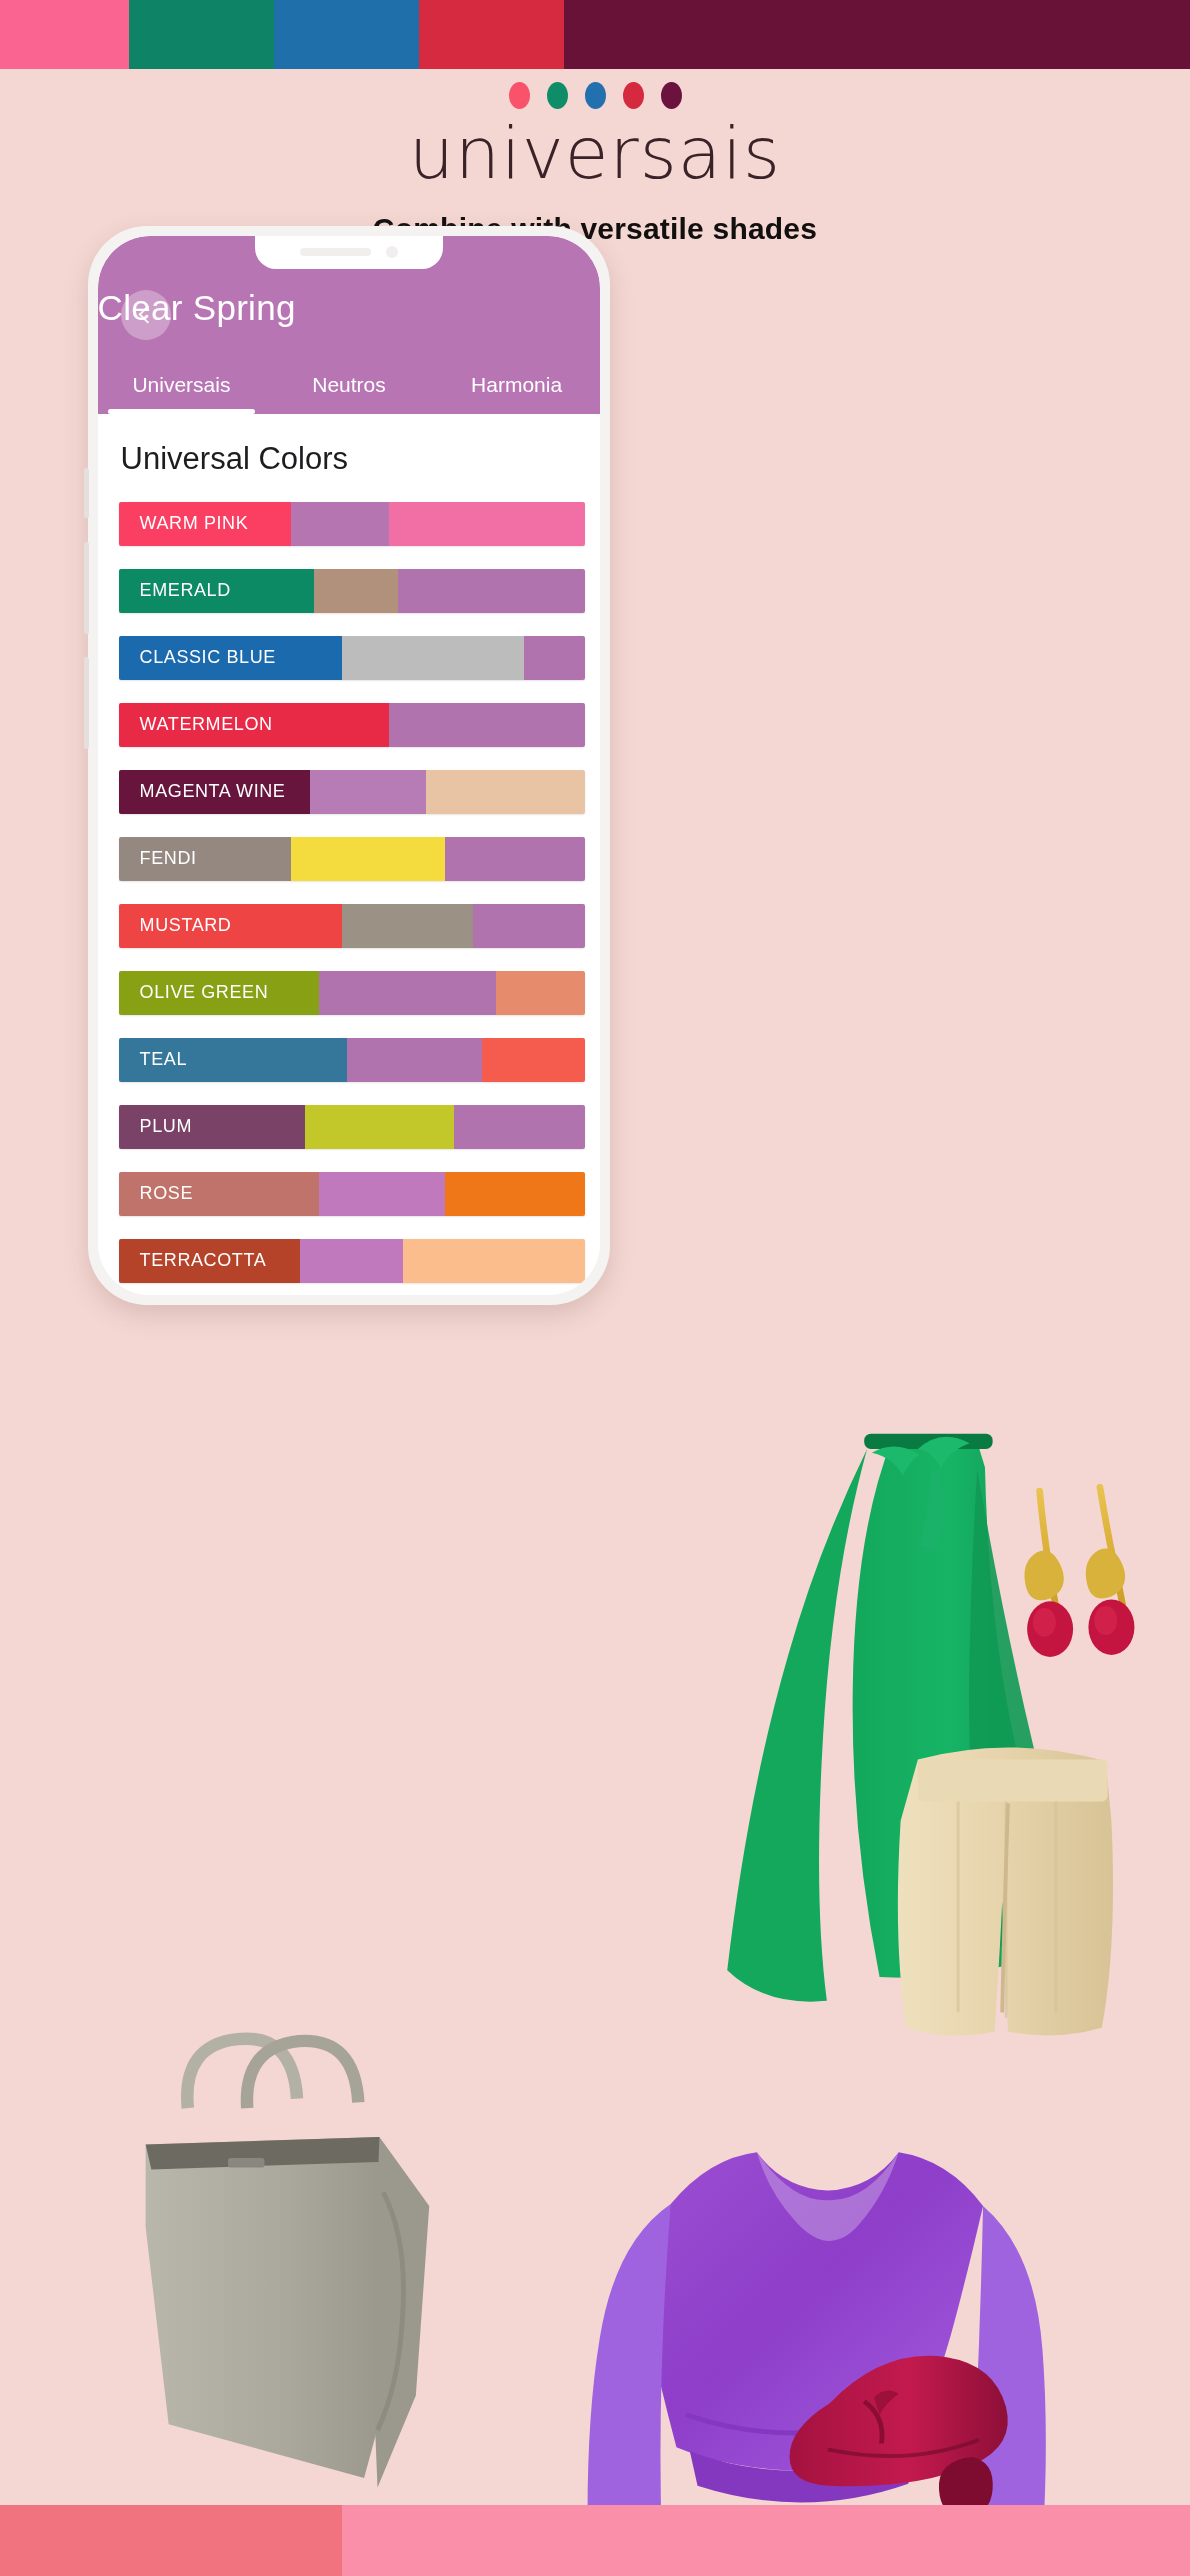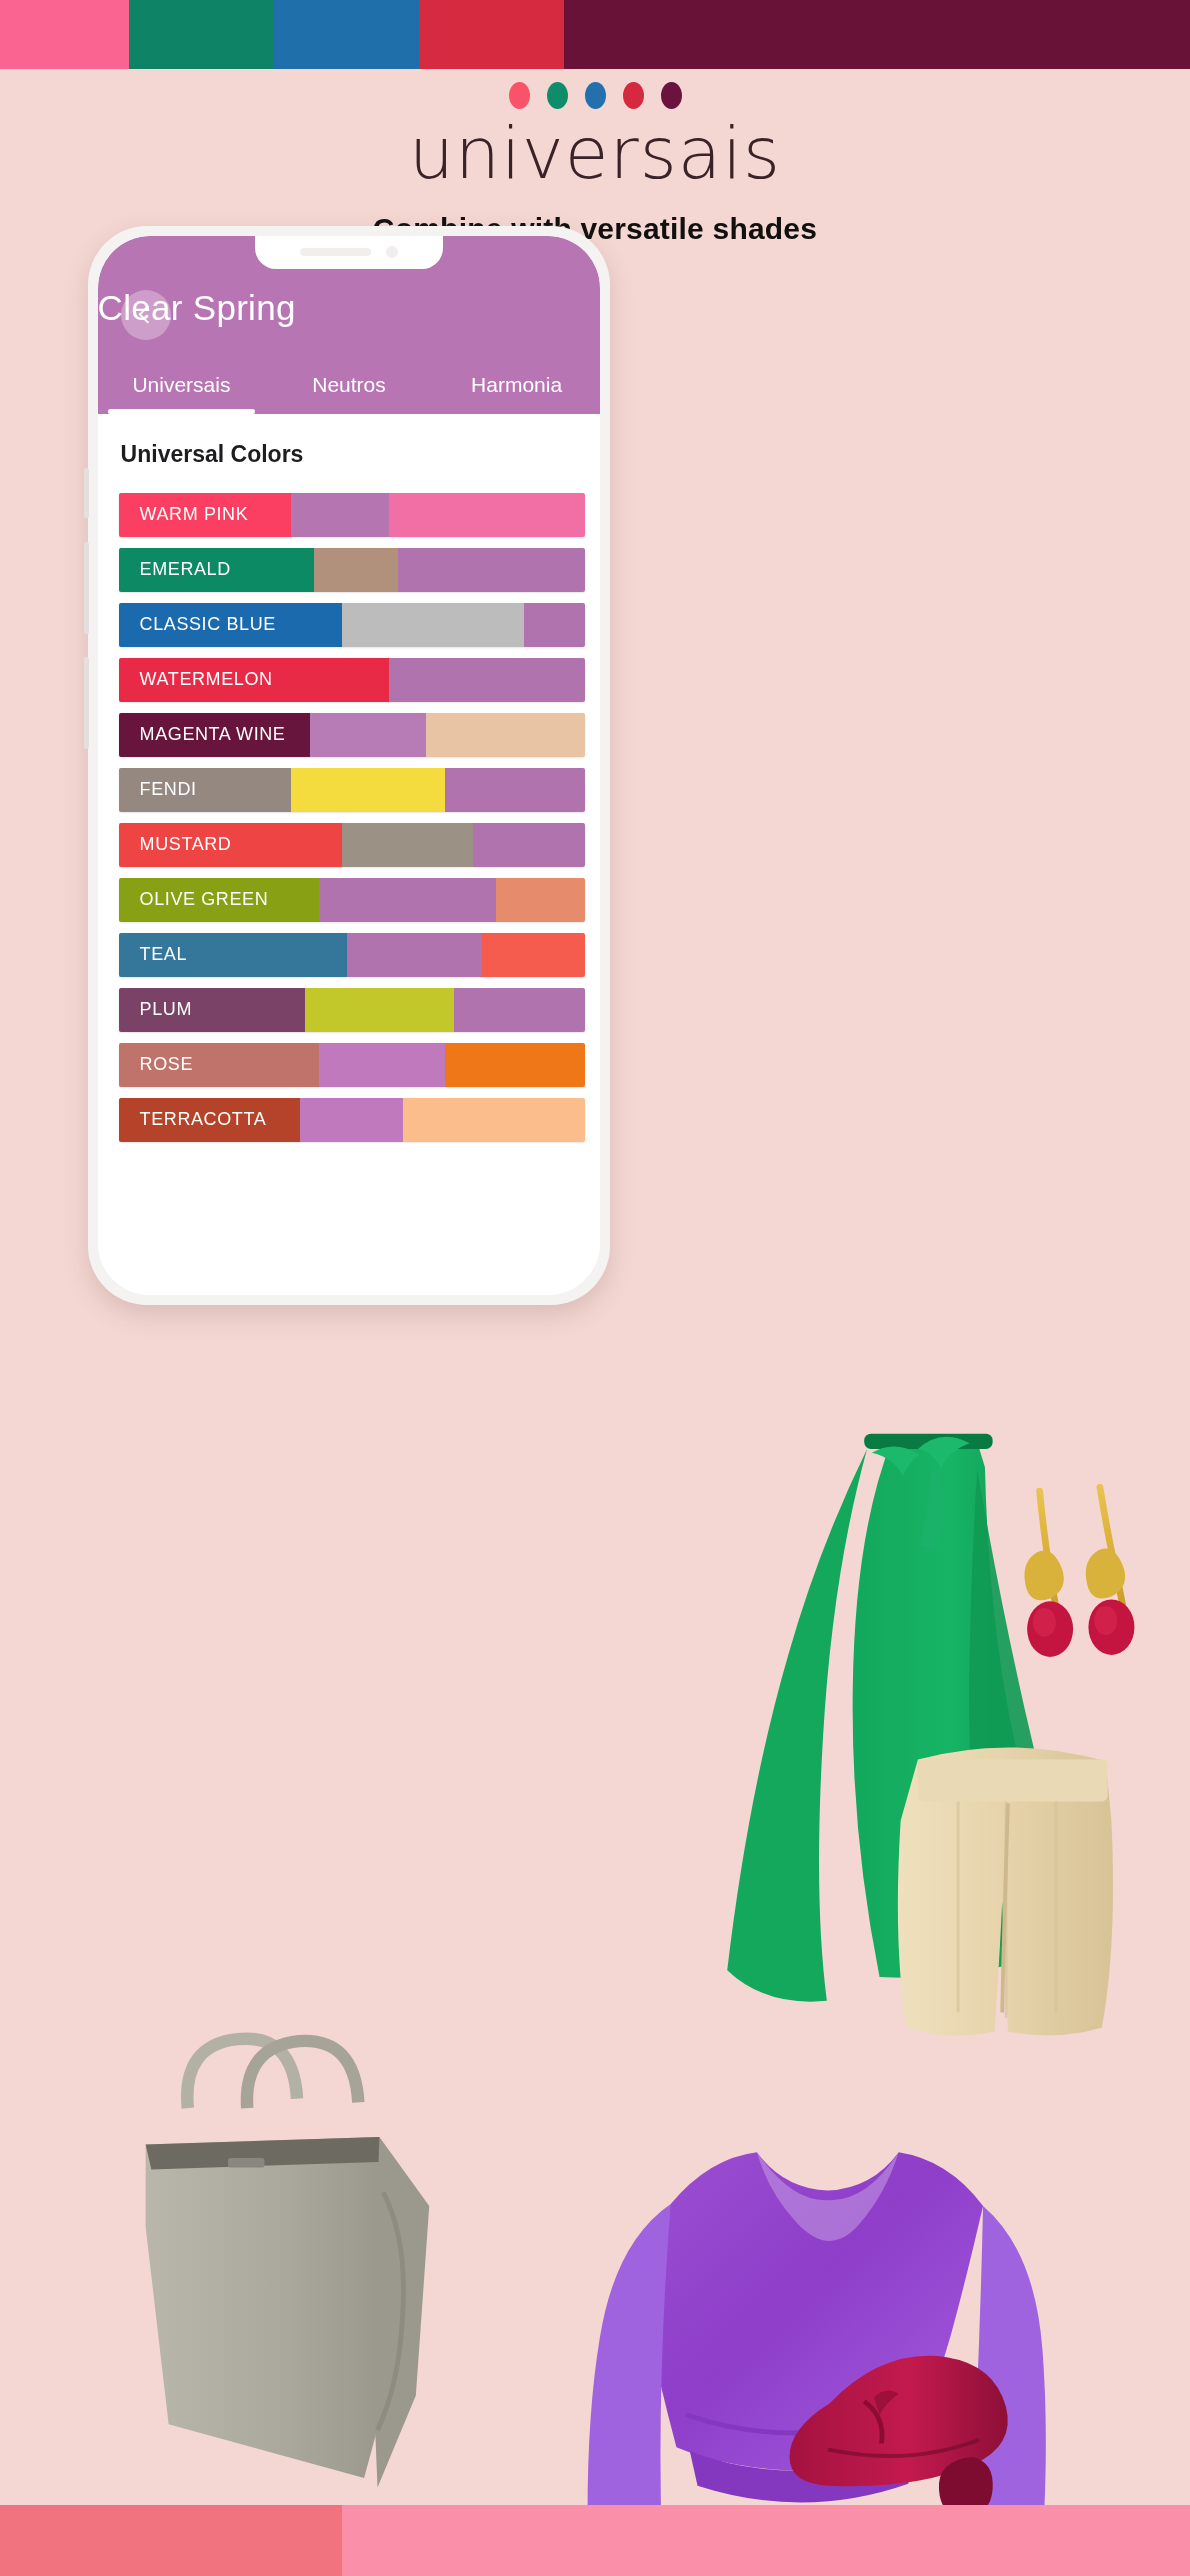--- a/index.html
+++ b/index.html
@@ -84,26 +84,26 @@
     font-size: 21px; padding-bottom: 17px; position: relative;
   }
   .tab.active::after {
     content: ""; position: absolute; left: 6%; bottom: 0;
     width: 88%; height: 4.8px; background: #ffffff; border-radius: 2.9px;
   }
 
   
   .app-body { background: #ffffff; padding: 0 0 0 0; height: calc(100% - 178px); overflow: hidden; }
   .section-title {
-    font-size: 23px; color: #1d1d1f; font-weight: 700;
+    font-size: 31px; color: #1d1d1f; font-weight: 400;
     padding: 27px 0 25px 23px;
   }
   .bars { padding: 0 0 0 21px; }
   .bar-row {
-    display: flex; height: 44px; margin-bottom: 11px;
+    display: flex; height: 44px; margin-bottom: 23px;
     width: 466px; border-radius: 1.9px; overflow: hidden;
     box-shadow: 0 1px 1.9px rgba(0,0,0,.10);
   }
   .seg { height: 100%; display: flex; align-items: center; }
   .seg-label {
     color: #ffffff; font-size: 18px; letter-spacing: 0.6px;
     padding-left: 21px; white-space: nowrap;
   }
 
   

